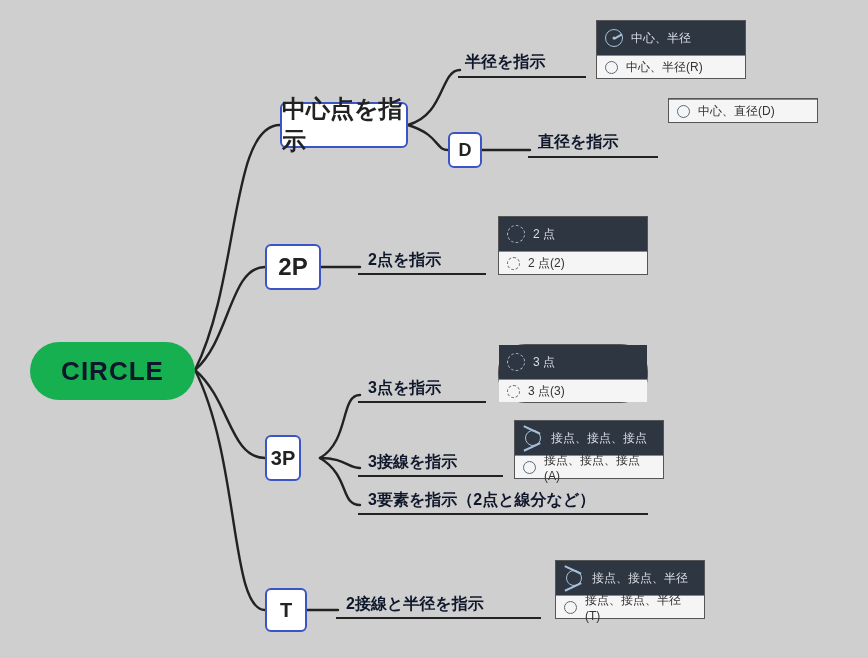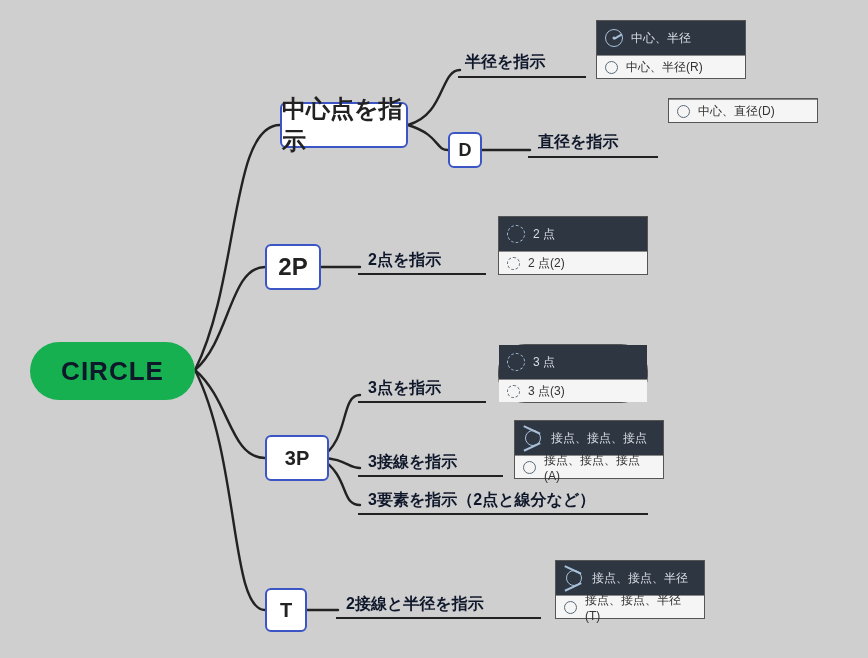--- a/index.html
+++ b/index.html
@@ -179,21 +179,21 @@
     <div class="ui-dark">
       <span class="icon-circ dashed"></span>
       <span>2 点</span>
     </div>
     <div class="ui-light">
       <span class="icon-circ small dashed"></span>
       <span>2 点(2)</span>
     </div>
   </div>
 
-  <div class="node" style="left:265px; top:435px; width:64px; height:46px; font-size:20px;">3P</div>
+  <div class="node" style="left:265px; top:435px; width:36px; height:46px; font-size:20px;">3P</div>
 
   <span class="label" style="left:368px; top:378px;">3点を指示</span>
   <div class="underline" style="left:358px; top:401px; width:128px;"></div>
 
   <span class="label" style="left:368px; top:452px;">3接線を指示</span>
   <div class="underline" style="left:358px; top:475px; width:145px;"></div>
 
   <span class="label" style="left:368px; top:490px;">3要素を指示（2点と線分など）</span>
   <div class="underline" style="left:358px; top:513px; width:290px;"></div>
 

